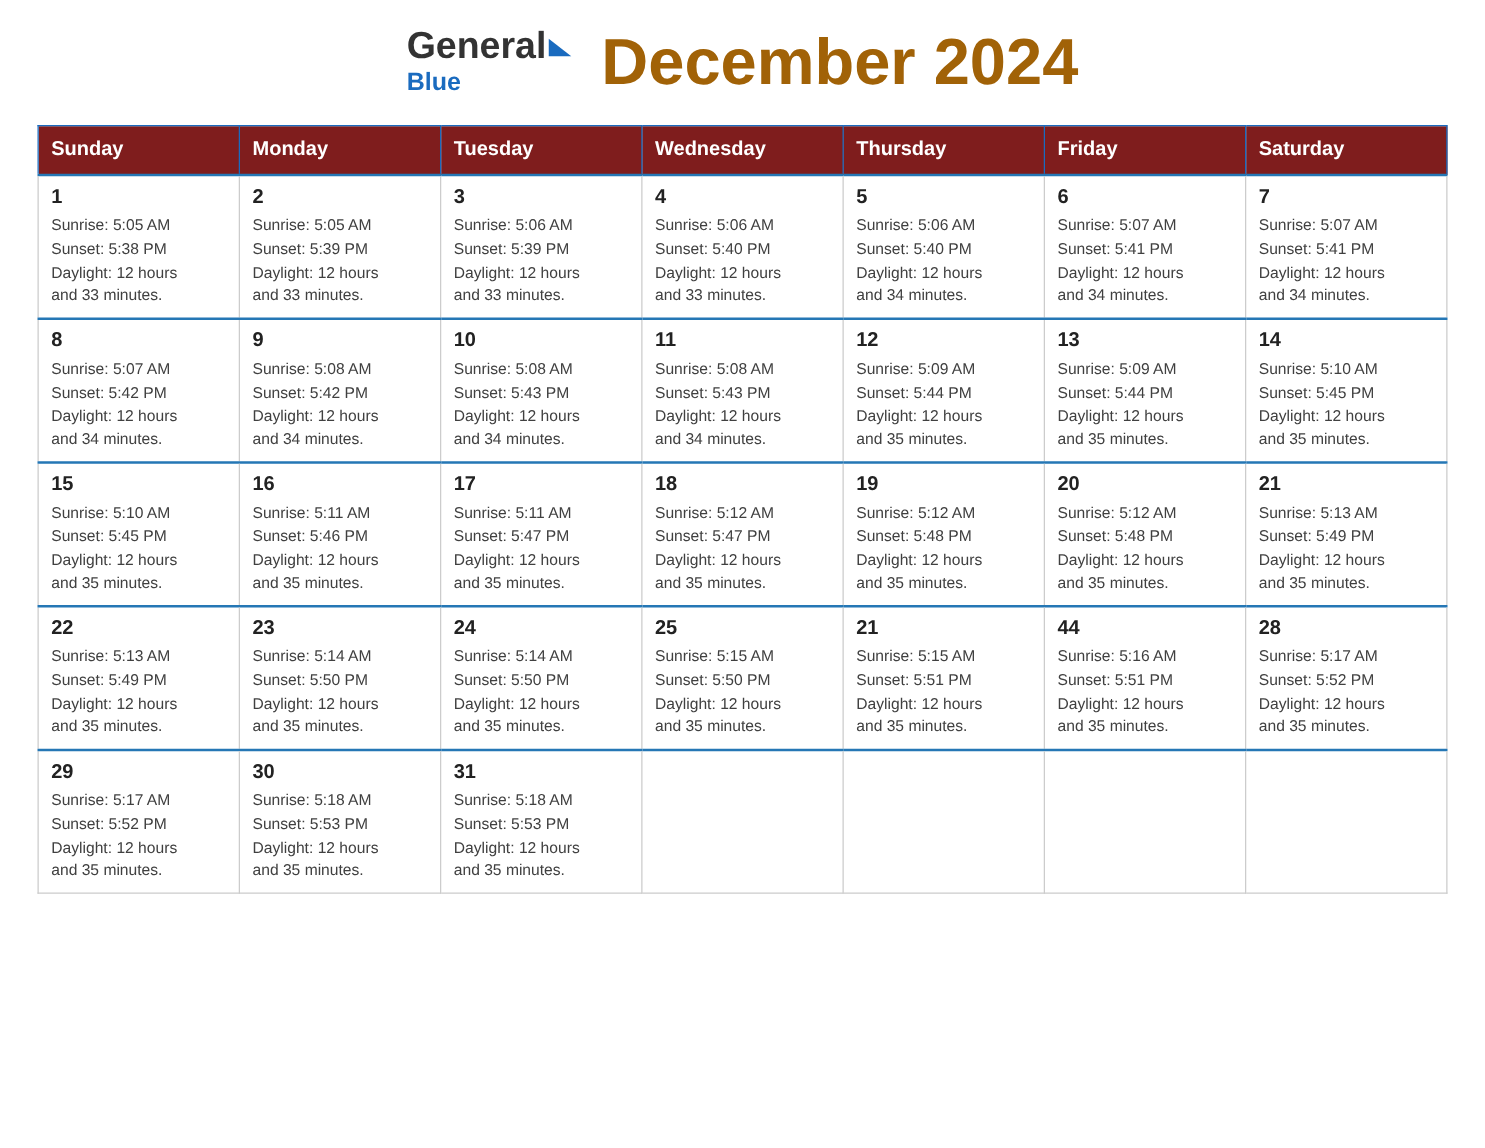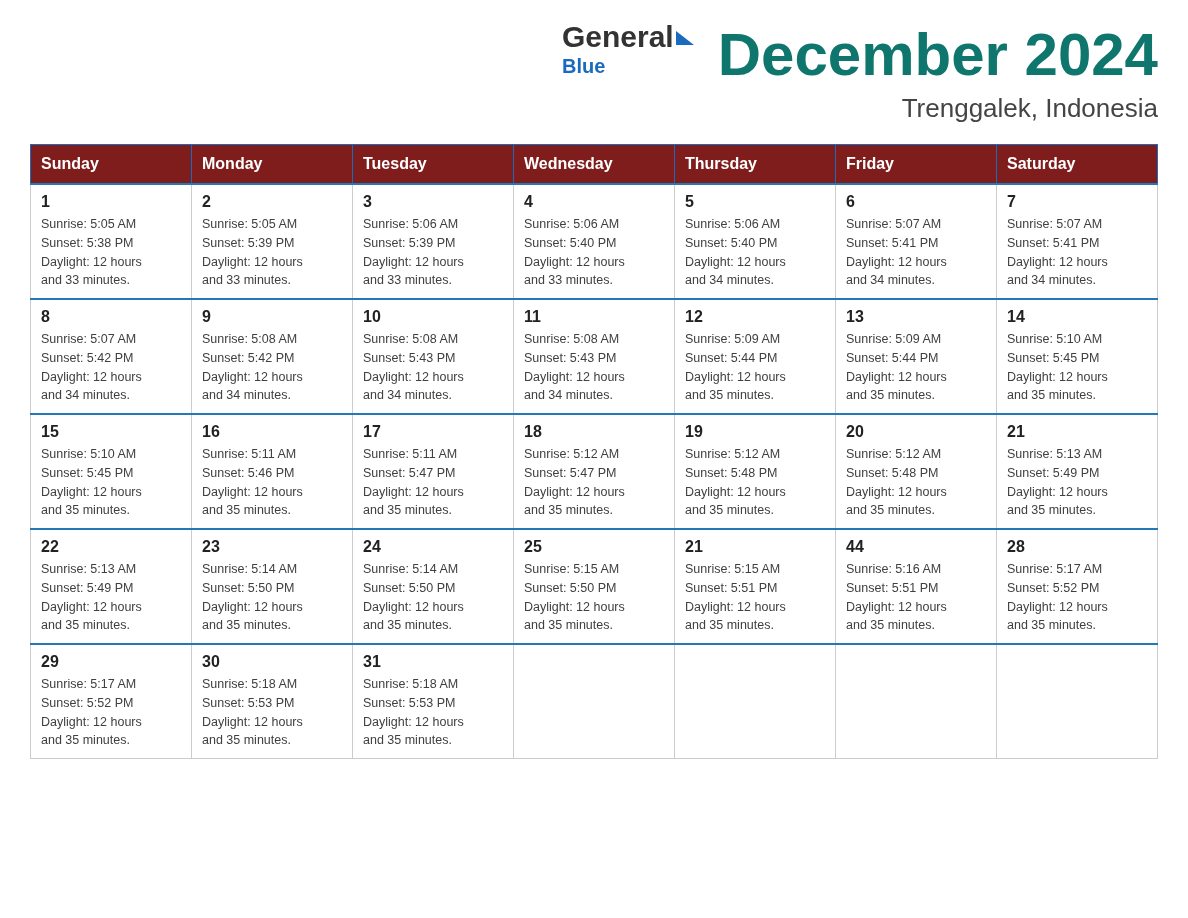--- a/index.html
+++ b/index.html
@@ -5,31 +5,31 @@
     * { margin: 0; padding: 0; box-sizing: border-box; }
     body {
       font-family: Arial, sans-serif;
       background: #fff;
       width: 1188px;
       min-height: 918px;
       padding: 20px 30px;
     }
     .header {
       display: flex;
-      justify-content: flex-end;
+      justify-content: center;
       align-items: flex-start;
       margin-bottom: 20px;
     }
     .title-section {
       text-align: right;
     }
     .title-section h1 {
-      font-size: 60px;
+      font-size: 52px;
       font-weight: bold;
-      color: #0f766e;
+      color: #a16207;
       margin-left: 24px;
     }
     .title-section h2 {
       font-size: 26px;
       font-weight: normal;
       color: #444;
       margin-top: 4px;
     }
     .calendar {
       width: 100%;
@@ -112,21 +112,20 @@
     <div class="logo-line1">
       <span class="logo-general">General</span>
       <span class="logo-arrow"></span>
     </div>
     <div class="logo-line2">
       <span class="logo-bottom">Blue</span>
     </div>
   </div>
   <div class="title-section">
     <h1>December 2024</h1>
-    <h2>Trenggalek, Indonesia</h2>
   </div>
 </div>
 
 <table class="calendar">
   <thead>
     <tr>
       <th>Sunday</th>
       <th>Monday</th>
       <th>Tuesday</th>
       <th>Wednesday</th>

